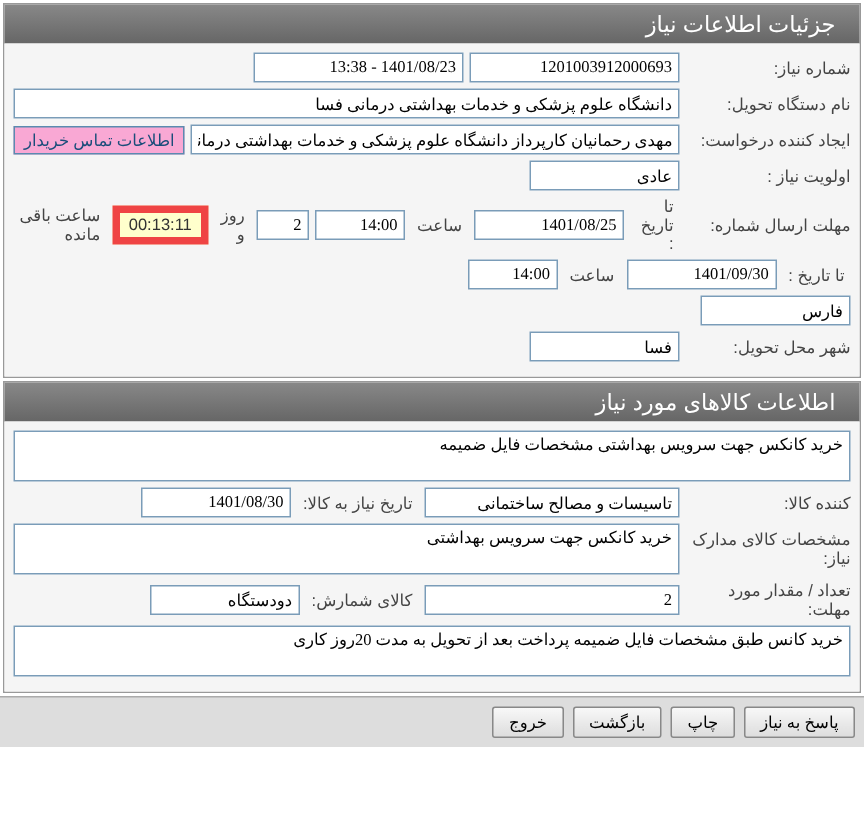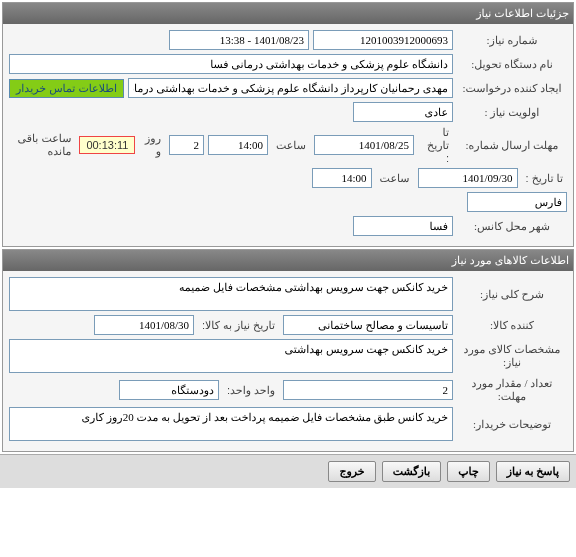--- a/index.html
+++ b/index.html
@@ -11,41 +11,40 @@
   width: 576px;
   color: #333;
 }
 .panel {
   border: 1px solid #999;
   margin: 2px;
 }
 .panel-header {
   background: linear-gradient(to bottom, #888, #666);
   color: #fff;
-  padding: 4px 4px;
-  font-size: 11px;
+  padding: 4px 16px;
+  font-size: 15px;
   font-weight: normal;
 }
 .panel-body {
   padding: 6px;
   background: #f5f5f5;
 }
 .row {
   display: flex;
   align-items: center;
   margin-bottom: 4px;
   gap: 4px;
 }
 .label {
   width: 110px;
-  text-align: center;
+  text-align: right;
   color: #444;
   font-size: 11px;
   flex-shrink: 0;
-  font-family: Liberation Serif, serif;
 }
 .label-sm {
   color: #444;
   font-size: 11px;
   padding: 0 4px;
 }
 .field {
   background: #fff;
   border: 1px solid #7a9cb8;
   padding: 2px 4px;
@@ -58,49 +57,48 @@
 .w-140 { width: 140px; }
 .w-100 { width: 100px; }
 .w-60 { width: 60px; }
 .w-40 { width: 35px; }
 textarea.field {
   height: 34px;
   resize: none;
   line-height: 14px;
 }
 .btn-link {
-  background: #84cc16;
+  background: #f9a8d4;
   border: 1px solid #5a8bb0;
   color: #1a4d7a;
   padding: 2px 6px;
   font-size: 11px;
   cursor: pointer;
-  font-family: Liberation Sans, sans-serif;
+  font-family: Liberation Serif, serif;
 }
 .footer {
   background: #ddd;
   border-top: 1px solid #aaa;
   padding: 6px;
   display: flex;
   gap: 6px;
   justify-content: flex-start;
 }
 .btn {
   background: linear-gradient(to bottom, #f8f8f8, #ddd);
   border: 1px solid #888;
   padding: 3px 10px;
   font-size: 11px;
   cursor: pointer;
   font-family: Tahoma;
   border-radius: 2px;
-  font-weight: bold;
 }
 .countdown {
   background: #ffffcc;
-  border: 1px solid #ef4444;
+  border: 5px solid #ef4444;
   padding: 2px 6px;
   font-size: 11px;
 }
 </style>
 </head>
 <body>
 
 <div class="panel">
   <div class="panel-header">جزئیات اطلاعات نیاز</div>
   <div class="panel-body">
@@ -144,57 +142,55 @@
       <input class="field w-100" readonly="" value="1401/09/30" style="">
       <span class="label-sm">ساعت</span>
       <input class="field w-60" readonly="" value="14:00" style="">
     </div>
 
     <div class="row">
       <input class="field w-100" readonly="" value="فارس" style="">
     </div>
 
     <div class="row">
-      <span class="label">شهر محل کانس:</span>
+      <span class="label">شهر محل تحویل:</span>
       <input class="field w-100" readonly="" value="فسا" style="">
     </div>
 
   </div>
 </div>
 
 <div class="panel">
   <div class="panel-header">اطلاعات کالاهای مورد نیاز</div>
   <div class="panel-body">
 
     <div class="row">
-      <span class="label">شرح کلی نیاز:</span>
       <textarea class="field w-full" readonly="" style="">خرید کانکس جهت سرویس بهداشتی مشخصات فایل ضمیمه</textarea>
     </div>
 
     <div class="row">
       <span class="label">کننده کالا:</span>
       <input class="field" style="width: 170px;" readonly="" value="تاسیسات و مصالح ساختمانی">
       <span class="label-sm">تاریخ نیاز به کالا:</span>
       <input class="field w-100" readonly="" value="1401/08/30" style="">
     </div>
 
     <div class="row">
-      <span class="label">مشخصات کالای مورد نیاز:</span>
+      <span class="label">مشخصات کالای مدارک نیاز:</span>
       <textarea class="field w-full" readonly="" style="">خرید کانکس جهت سرویس بهداشتی</textarea>
     </div>
 
     <div class="row">
       <span class="label">تعداد / مقدار مورد مهلت:</span>
       <input class="field" style="width: 170px;" readonly="" value="2">
-      <span class="label-sm">واحد واحد:</span>
+      <span class="label-sm">کالای شمارش:</span>
       <input class="field w-100" readonly="" value="دودستگاه" style="">
     </div>
 
     <div class="row">
-      <span class="label">توضیحات خریدار:</span>
       <textarea class="field w-full" readonly="" style="">خرید کانس طبق مشخصات فایل ضمیمه پرداخت بعد از تحویل به مدت 20روز کاری</textarea>
     </div>
 
   </div>
 </div>
 
 <div class="footer">
   <button class="btn">پاسخ به نیاز</button>
   <button class="btn">چاپ</button>
   <button class="btn">بازگشت</button>

